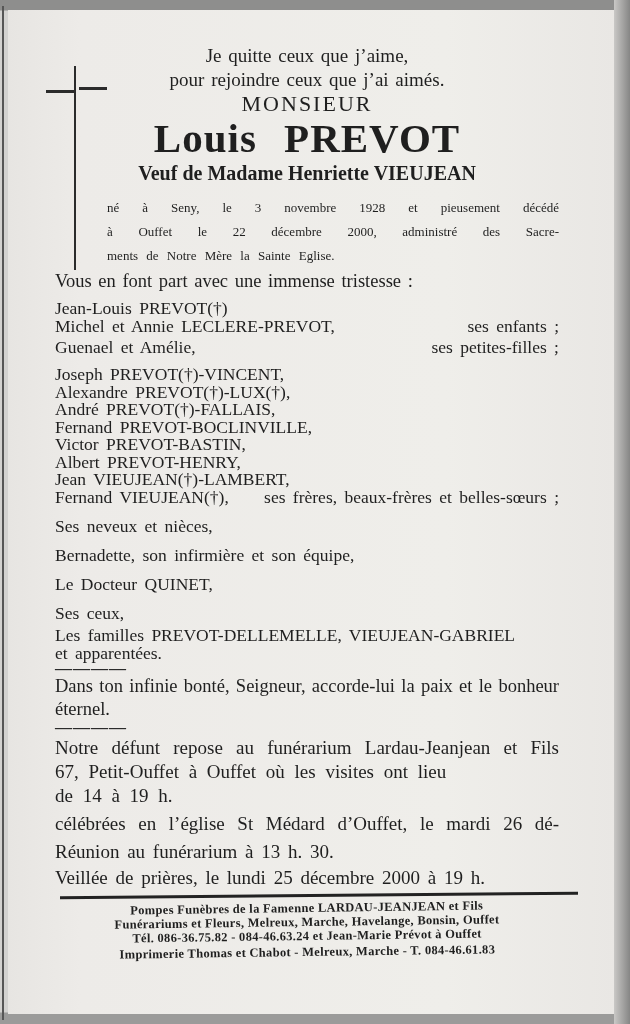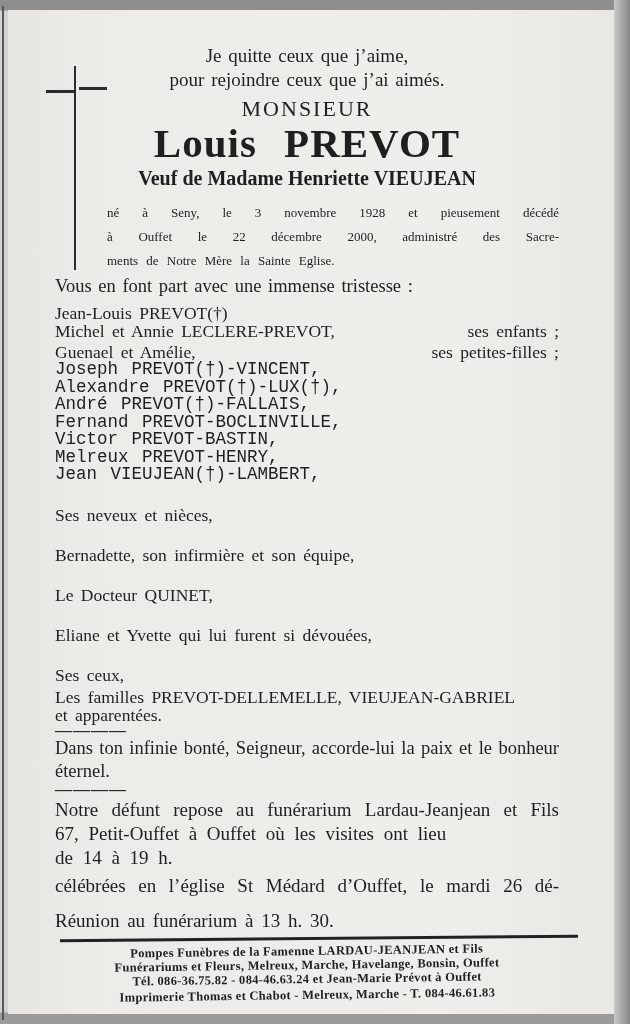--- a/index.html
+++ b/index.html
@@ -29,41 +29,41 @@
     padding: 34px 57px 4px 47px;
     overflow: hidden;
   }
   
   .cross-v  { position: absolute; left: 66px; top: 56px; width: 2px;  height: 204px; background: #2b2b2b; }
   .cross-bl { position: absolute; left: 38px; top: 80px; width: 29px; height: 3px;   background: #2b2b2b; }
   .cross-br { position: absolute; left: 71px; top: 77px; width: 28px; height: 3px;   background: #2b2b2b; }
   
   .hdr { text-align: center; }
   .quote-line { display: block; font-size: 19px; line-height: 24px; word-spacing: 2px; font-weight: 500; }
-  .salutation { margin-top: 5px; font-size: 22px; line-height: 24px; letter-spacing: 2px; }
+  .salutation { font-size: 22px; line-height: 24px; letter-spacing: 2px; }
   .deceased   { font-size: 41px; line-height: 44px; font-weight: bold; word-spacing: 16px; letter-spacing: 1px; }
   .subtitle   { margin-top: 2px; font-size: 20px; line-height: 23px; font-weight: bold; }
   
   .birth { margin: 11px 0 0 52px; font-size: 13px; line-height: 24px; }
   .jline { display: block; text-align: justify; text-align-last: justify; }
   .pline { display: block; word-spacing: 5px; }
   .intro { margin-top: 2px; font-size: 18.5px; line-height: 23px; word-spacing: 2px; }
   
   .mourners { margin-top: 6px; font-size: 17.5px; word-spacing: 3px; }
   .mrow { display: flex; justify-content: space-between; line-height: 18px; text-align: right; }
   .g-bros .mrow { line-height: 17.5px; }
-  .mt3 { margin-top: 3px; } .mt4 { margin-top: 4px; } .mt6 { margin-top: 0; font-family: Liberation Mono, monospace; } .mt7 { margin-top: 22px; }
+  .mt3 { margin-top: 3px; } .mt4 { margin-top: 4px; } .mt6 { margin-top: 10px; } .mt7 { margin-top: 11px; }
   .mrole { white-space: nowrap; padding-left: 8px; }
   
   .sep { margin-top: 2px; height: 10px; font-size: 17px; line-height: 9px; letter-spacing: 1px; font-weight: bold; color: #2b2b2b; }
   .prayer { margin-top: 1px; font-size: 18.5px; line-height: 23px; }
   
   .arr1 { margin-top: 3px; font-size: 19px; line-height: 24px; }
   .arr2 { margin-top: 4px; font-size: 19px; line-height: 24px; }
-  .oneliner { margin-top: 11px; font-size: 19px; line-height: 23px; word-spacing: 3px; }
+  .oneliner { margin-top: 4px; font-size: 19px; line-height: 23px; word-spacing: 3px; }
   .oneliner2 { margin-top: 3px; font-size: 19px; line-height: 23px; word-spacing: 3px; }
   
   .footer-rule {
     margin: 5px 0 0 5px; width: 518px; height: 3px; background: #222;
     transform: rotate(-0.5deg);
   }
   .footer {
     margin: 4px -20px 0 -20px; text-align: center;
     font-size: 12.5px; line-height: 14px; font-weight: bold;
     transform: rotate(-0.8deg); letter-spacing: 0.3px;
@@ -122,37 +122,38 @@
         <div class="mrow">
           <span>André PREVOT(†)-FALLAIS,</span>
         </div>
         <div class="mrow">
           <span>Fernand PREVOT-BOCLINVILLE,</span>
         </div>
         <div class="mrow">
           <span>Victor PREVOT-BASTIN,</span>
         </div>
         <div class="mrow">
-          <span>Melreux PREVOT-HENRY,</span>
+          <span>Albert PREVOT-HENRY,</span>
         </div>
         <div class="mrow">
           <span>Jean VIEUJEAN(†)-LAMBERT,</span>
+        </div>
+        <div class="mrow">
+          <span>Fernand VIEUJEAN(†),</span>
+          <span class="mrole">ses frères, beaux-frères et belles-sœurs ;</span>
         </div>
       </div>
       <div class="mrow mt7">
         <span>Ses neveux et nièces,</span>
       </div>
       <div class="mrow mt7">
         <span>Bernadette, son infirmière et son équipe,</span>
       </div>
       <div class="mrow mt7">
         <span>Le Docteur QUINET,</span>
-      </div>
-      <div class="mrow mt7">
-        <span>Eliane et Yvette qui lui furent si dévouées,</span>
       </div>
       <div class="mrow mt7">
         <span>Ses ceux,</span>
       </div>
       <div class="mrow mt4">
         <span>Les familles PREVOT-DELLEMELLE, VIEUJEAN-GABRIEL</span>
       </div>
       <div class="mrow">
         <span>et apparentées.</span>
       </div>
@@ -171,20 +172,21 @@
       <span class="jline">Notre défunt repose au funérarium Lardau-Jeanjean et Fils</span>
       <span class="pline">67, Petit-Ouffet à Ouffet où les visites ont lieu</span>
       <span class="pline">de 14 à 19 h.</span>
     </div>
 
     <div class="arr2">
       <span class="jline">célébrées en l’église St Médard d’Ouffet, le mardi 26 dé-</span>
     </div>
 
     <div class="oneliner">Réunion au funérarium à 13 h. 30.</div>
+    <div class="oneliner2">Veillée de prières, le lundi 25 décembre 2000 à 19 h.</div>
 
     <div class="footer-rule"></div>
 
     <div class="footer">
       <span class="footer-line">Pompes Funèbres de la Famenne LARDAU-JEANJEAN et Fils</span>
       <span class="footer-line">Funérariums et Fleurs, Melreux, Marche, Havelange, Bonsin, Ouffet</span>
       <span class="footer-line">Tél. 086-36.75.82 - 084-46.63.24 et Jean-Marie Prévot à Ouffet</span>
       <span class="footer-line last">Imprimerie Thomas et Chabot - Melreux, Marche - T. 084-46.61.83</span>
     </div>
 

